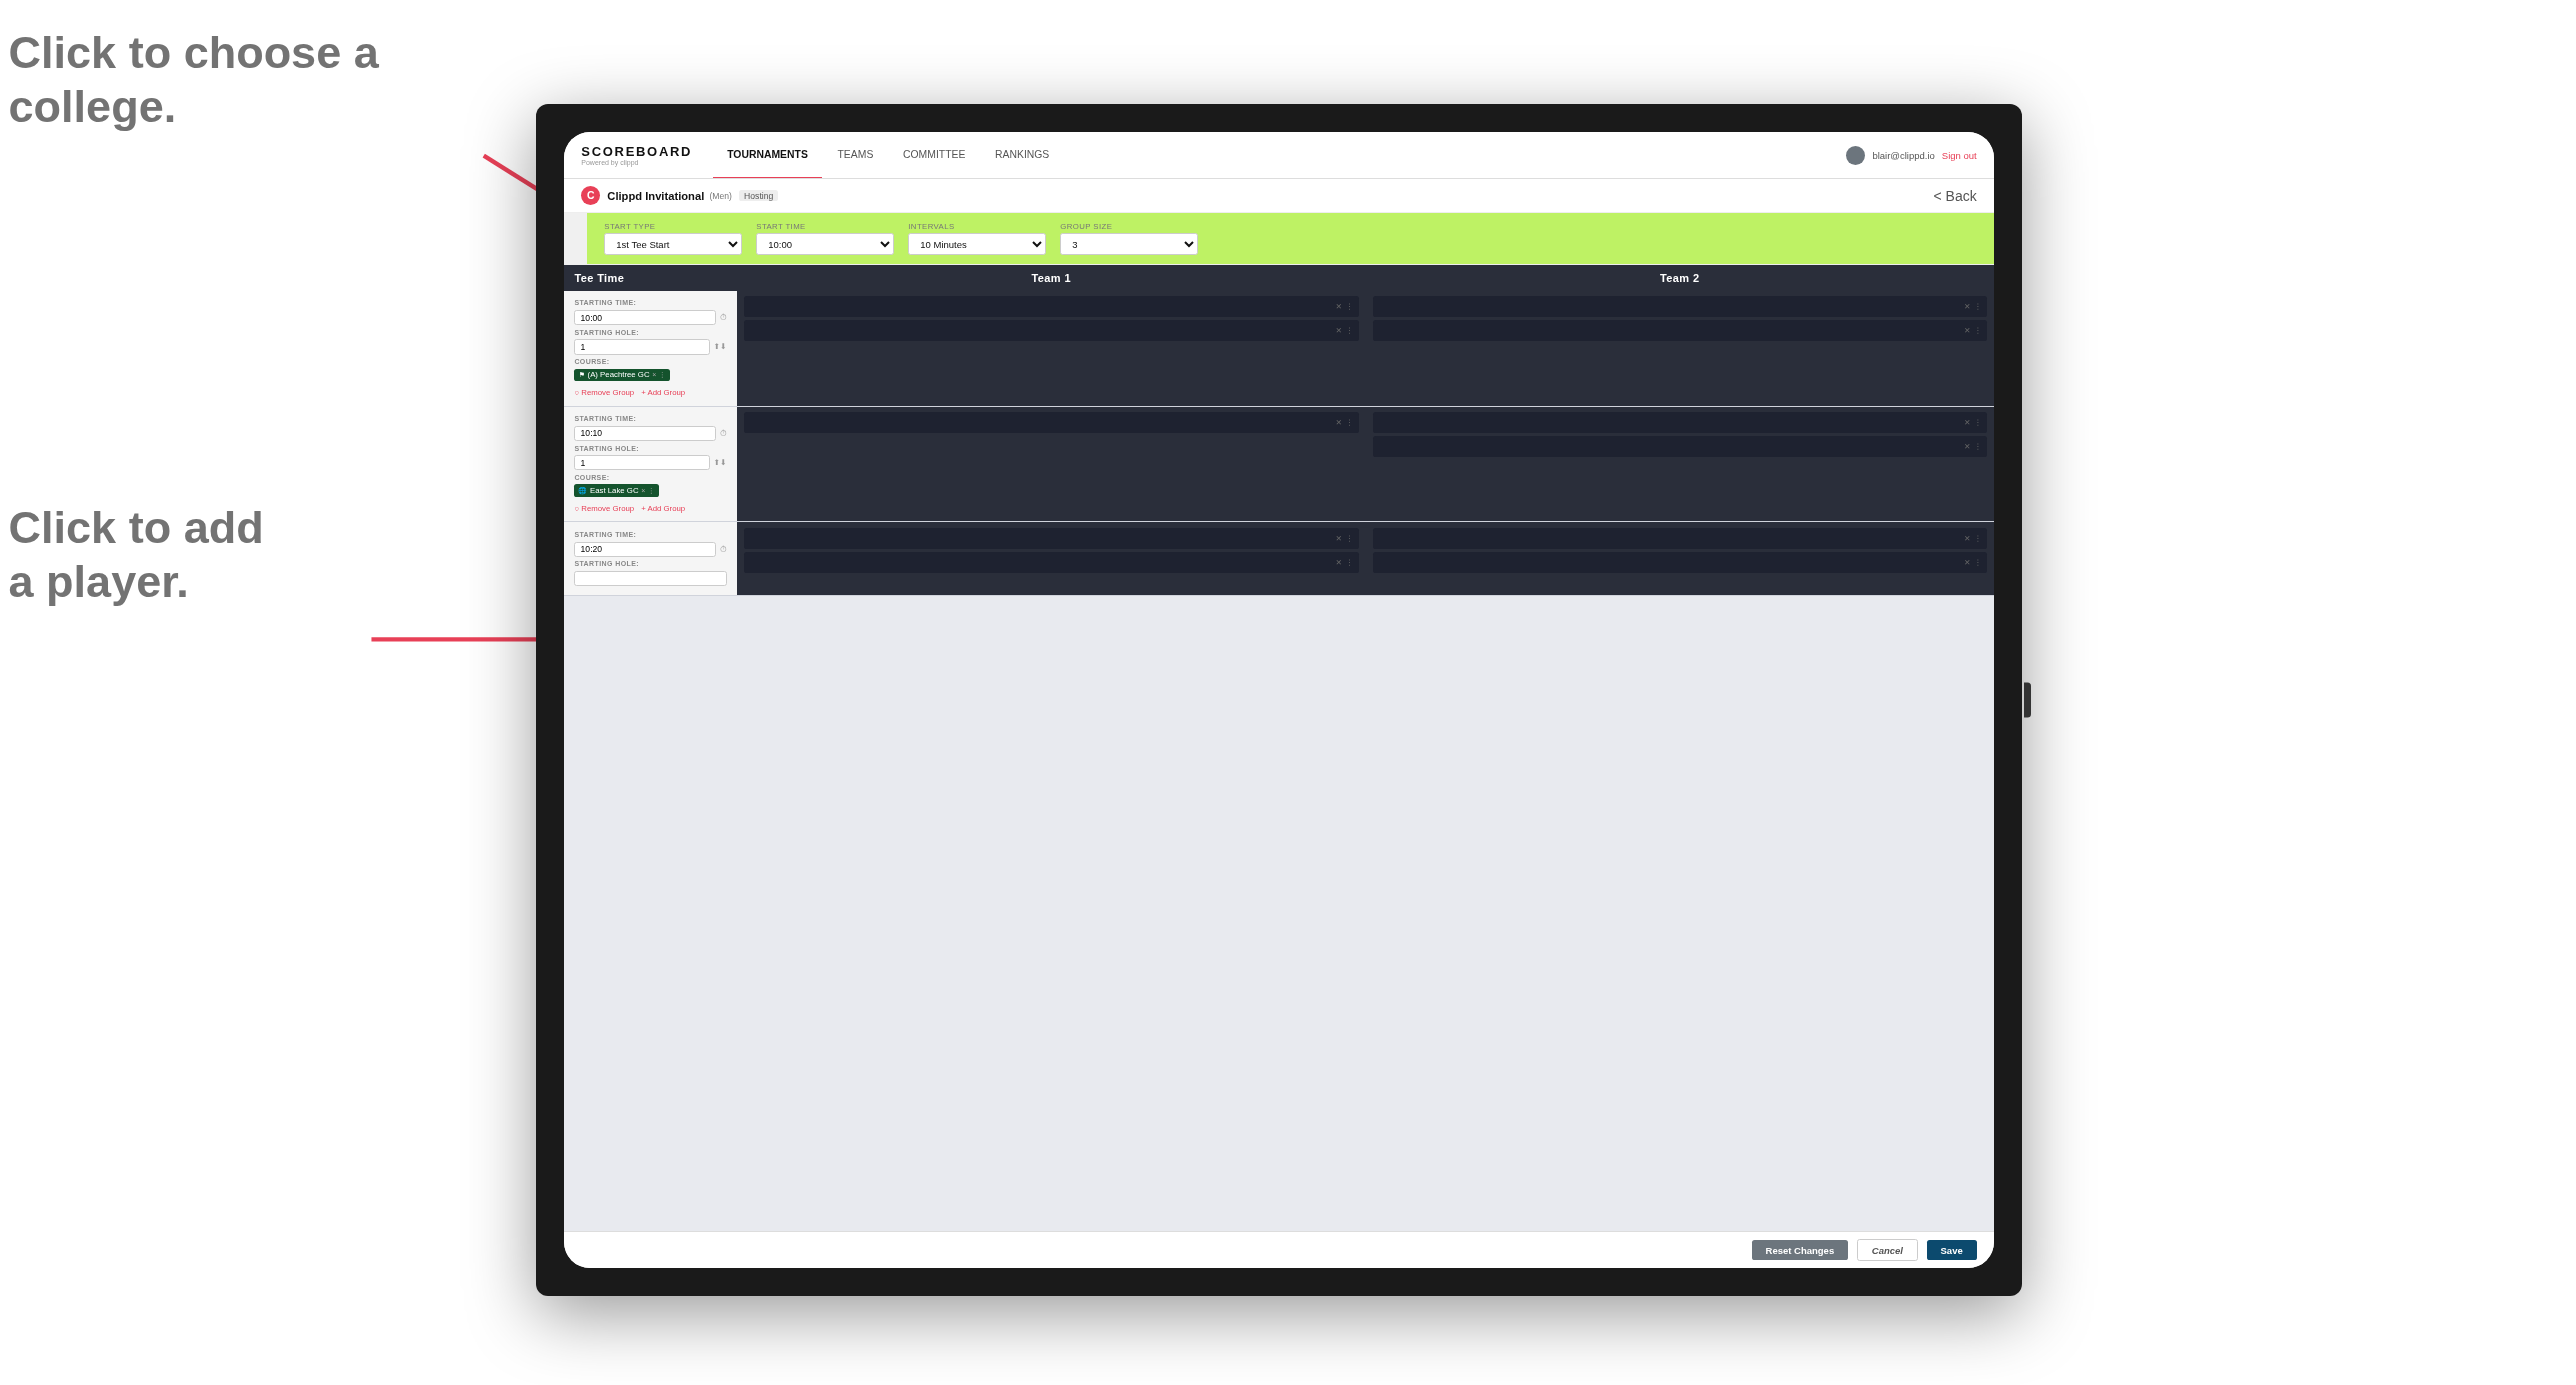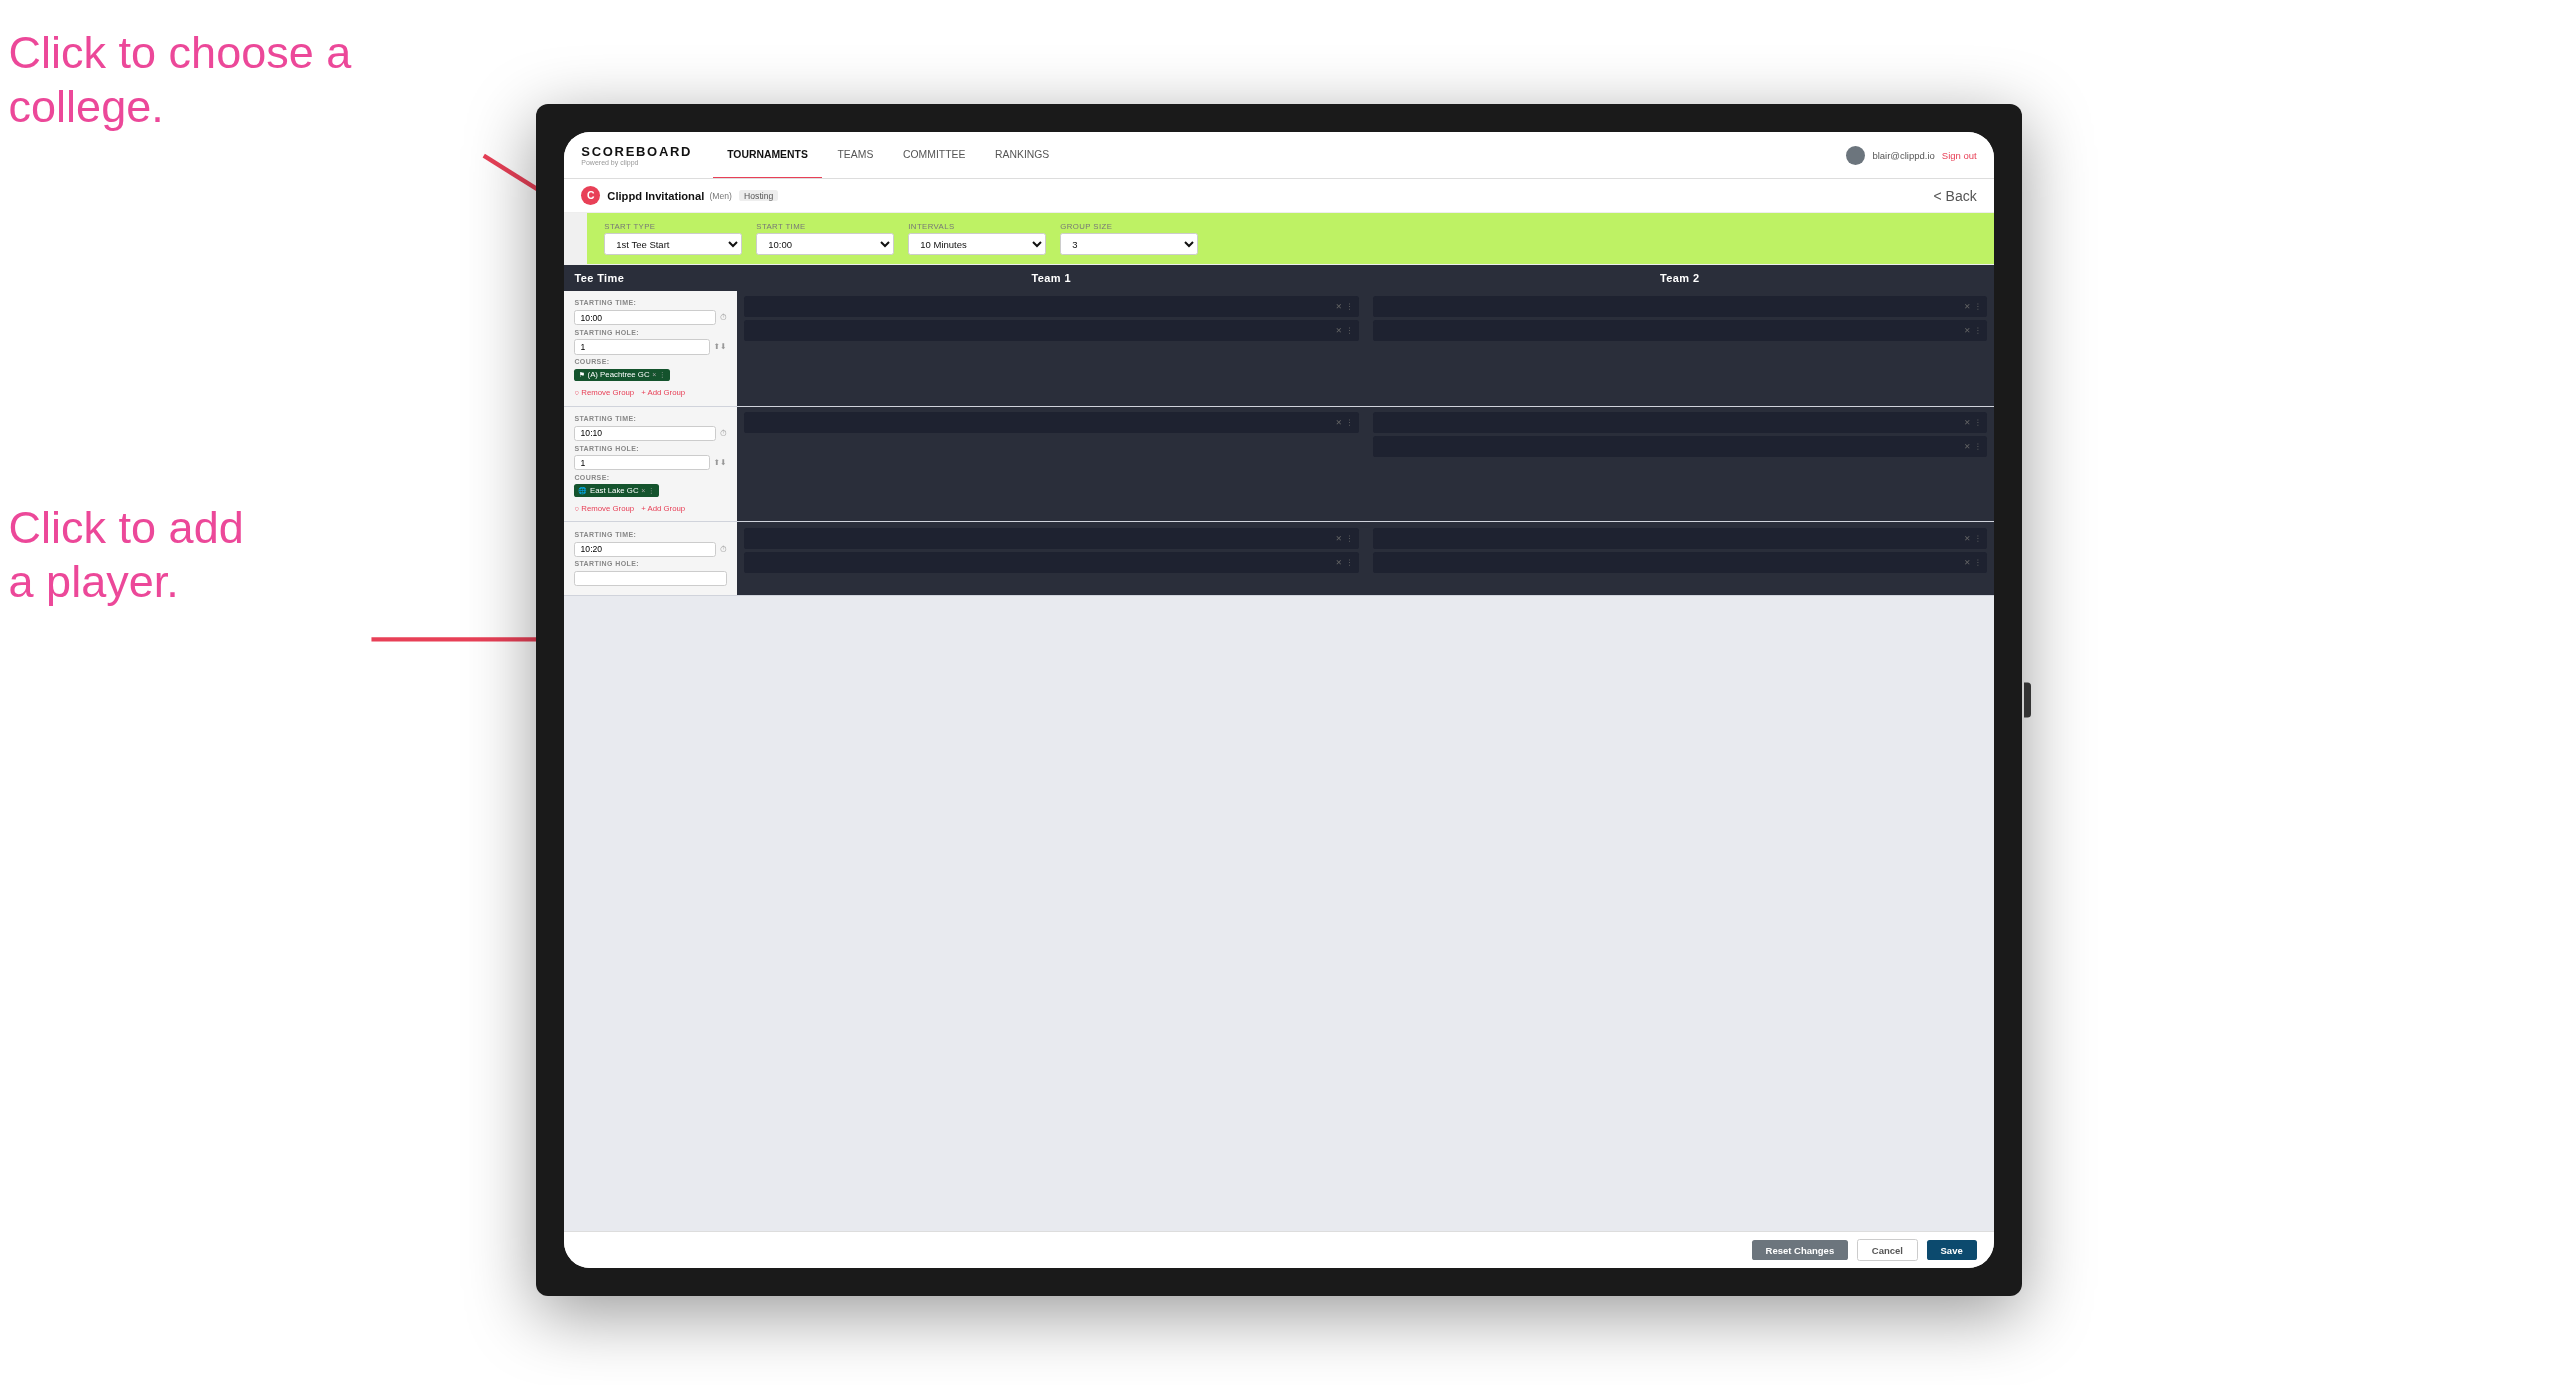--- a/index.html
+++ b/index.html
@@ -9,22 +9,22 @@
       width: 2576px;
       height: 1386px;
       position: relative;
       overflow: hidden;
     }
 
     
     .annotation {
       position: absolute;
       font-size: 45px;
-      font-weight: 400;
-      color: #ec4899;
+      font-weight: 700;
+      color: #737373;
       line-height: 1.2;
     }
     .annotation-1 { top: 26px; left: 8.6px; }
     .annotation-2 { top: 501px; left: 8.6px; }
 
     
     .arrows-overlay {
       position: absolute;
       top: 0; left: 0;
       width: 100%; height: 100%;
@@ -352,20 +352,21 @@
 
     .btn-reset {
       background: #6c757d;
       color: #fff;
     }
 
     .btn-cancel {
       background: transparent;
       color: #555;
       border: 0.9px solid #ccc;
+      font-style: italic;
     }
 
     .btn-save {
       background: #0c4a6e;
       color: #fff;
     }
 
     
     .side-notch {
       position: absolute;

